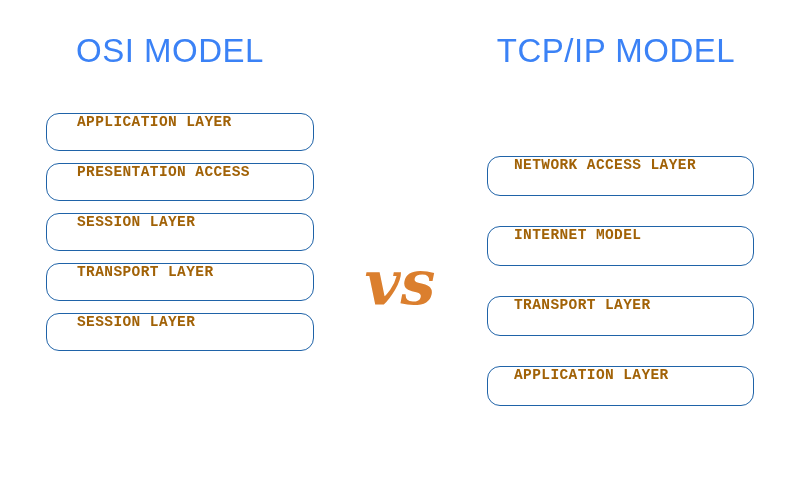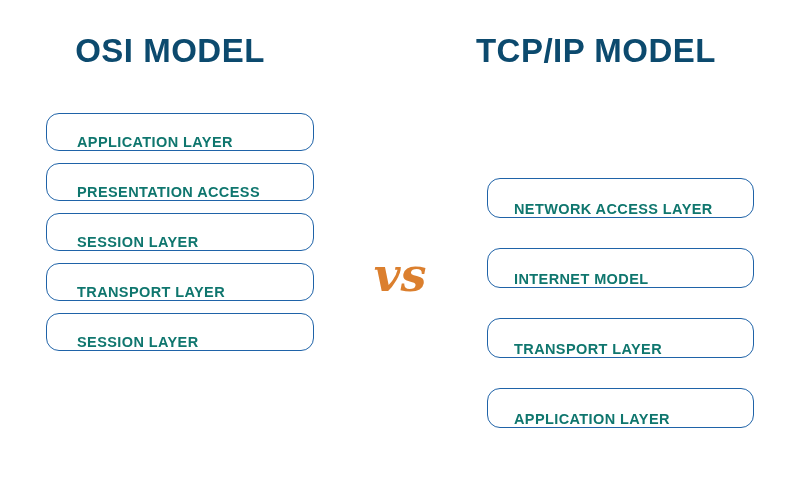--- a/index.html
+++ b/index.html
@@ -17,35 +17,35 @@
     position: relative;
     width: 800px;
     height: 500px;
     background: #ffffff;
   }
 
   
   .title {
     position: absolute;
     font-family: "Liberation Sans", sans-serif;
-    font-weight: bold;
+    font-weight: normal;
     font-size: 33px;
     letter-spacing: 0.5px;
-    color: #0c4a6e;
+    color: #3b82f6;
     text-align: center;
     white-space: nowrap;
     line-height: 1;
   }
   #title-osi {
     left: 0px;
     top: 34px;
     width: 340px;
   }
   #title-tcpip {
-    left: 426px;
+    left: 446px;
     top: 34px;
     width: 340px;
   }
 
   
   .column {
     position: absolute;
   }
   #column-osi {
     left: 46px;
@@ -58,57 +58,56 @@
     width: 267px;
   }
 
   
   .layer-box {
     box-sizing: border-box;
     background: #ffffff;
     border: 1.6px solid #1f63a8;
     border-radius: 13px;
     display: flex;
-    align-items: flex-end;
-    color: #0f766e;
-    font-family: Liberation Sans, sans-serif;
+    align-items: flex-start;
+    color: #a16207;
+    font-family: Liberation Mono, monospace;
     font-weight: bold;
     font-size: 14.5px;
     letter-spacing: 0.4px;
     white-space: nowrap;
   }
   #column-osi .layer-box {
     height: 38px;
     margin-bottom: 12px;
     padding-left: 30px;
   }
   #column-osi .layer-box:last-child {
     margin-bottom: 0;
   }
   #column-tcpip .layer-box {
     height: 40px;
     margin-bottom: 30px;
     padding-left: 26px;
-    margin-top: 22px;
   }
   #column-tcpip .layer-box:last-child {
     margin-bottom: 0;
   }
 
   
   #vs-mark {
     position: absolute;
     left: 352px;
     top: 252px;
     width: 96px;
     text-align: center;
     font-family: "DejaVu Serif", serif;
     font-style: italic;
     font-weight: bold;
-    font-size: 46px;
+    font-size: 62px;
     line-height: 1;
     color: #db7f2e;
     user-select: none;
   }
 </style>
 </head>
 <body>
 
 <div class="canvas">
 

